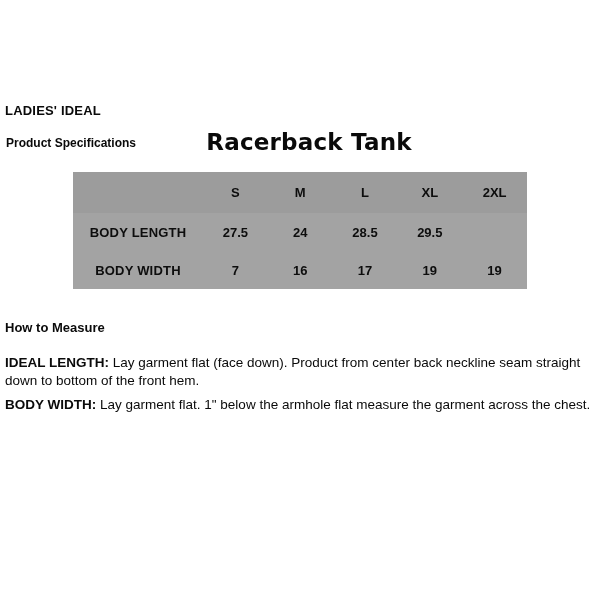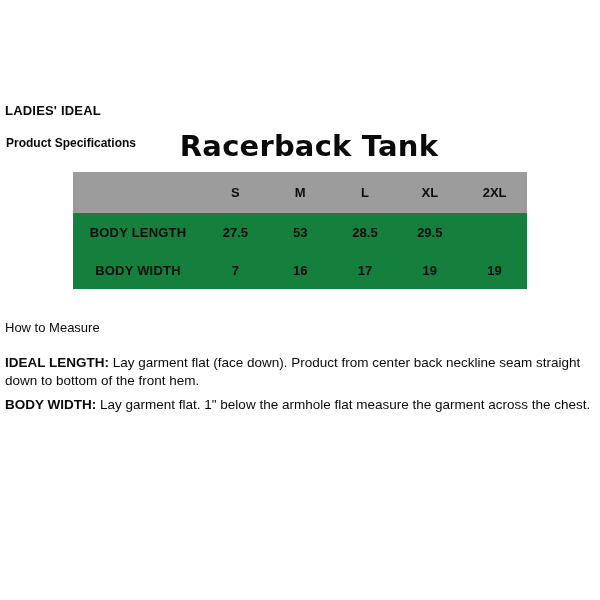--- a/index.html
+++ b/index.html
@@ -31,61 +31,61 @@
     font-size: 12px;
     font-weight: bold;
   }
   .product-title {
     position: absolute;
     left: 0;
     right: 0;
     top: 129px;
     text-align: center;
     font-family: "DejaVu Sans", sans-serif;
-    font-size: 29px;
+    font-size: 23px;
     font-weight: bold;
     letter-spacing: 0.2px;
     margin-left: 18px;
   }
   .spec-table {
     position: absolute;
     left: 73px;
     top: 172px;
     width: 454px;
   }
   .trow {
     display: grid;
     grid-template-columns: 130px repeat(5, 1fr);
   }
   .trow.head {
     background: #9c9c9c;
     height: 41px;
   }
   .trow.body {
-    background: #15803d;
+    background: #a3a3a3;
     height: 38px;
   }
   .cell {
     display: flex;
     align-items: center;
     justify-content: center;
     font-size: 13px;
     font-weight: bold;
     color: #0d0d0d;
   }
   .cell.rowlabel {
     justify-content: center;
     letter-spacing: 0.2px;
   }
   .howto-heading {
     position: absolute;
     left: 5px;
     top: 320px;
     font-size: 13px;
-    font-weight: normal;
+    font-weight: bold;
   }
   .measure-text {
     position: absolute;
     left: 5px;
     top: 354px;
     width: 591px;
     font-size: 13.5px;
     line-height: 18px;
   }
   .measure-text p {
@@ -111,21 +111,21 @@
       <div class="cell"></div>
       <div class="cell">S</div>
       <div class="cell">M</div>
       <div class="cell">L</div>
       <div class="cell">XL</div>
       <div class="cell">2XL</div>
     </div>
     <div class="trow body">
       <div class="cell rowlabel">BODY LENGTH</div>
       <div class="cell">27.5</div>
-      <div class="cell">53</div>
+      <div class="cell">24</div>
       <div class="cell">28.5</div>
       <div class="cell">29.5</div>
     </div>
     <div class="trow body">
       <div class="cell rowlabel">BODY WIDTH</div>
       <div class="cell">7</div>
       <div class="cell">16</div>
       <div class="cell">17</div>
       <div class="cell">19</div>
       <div class="cell">19</div>

